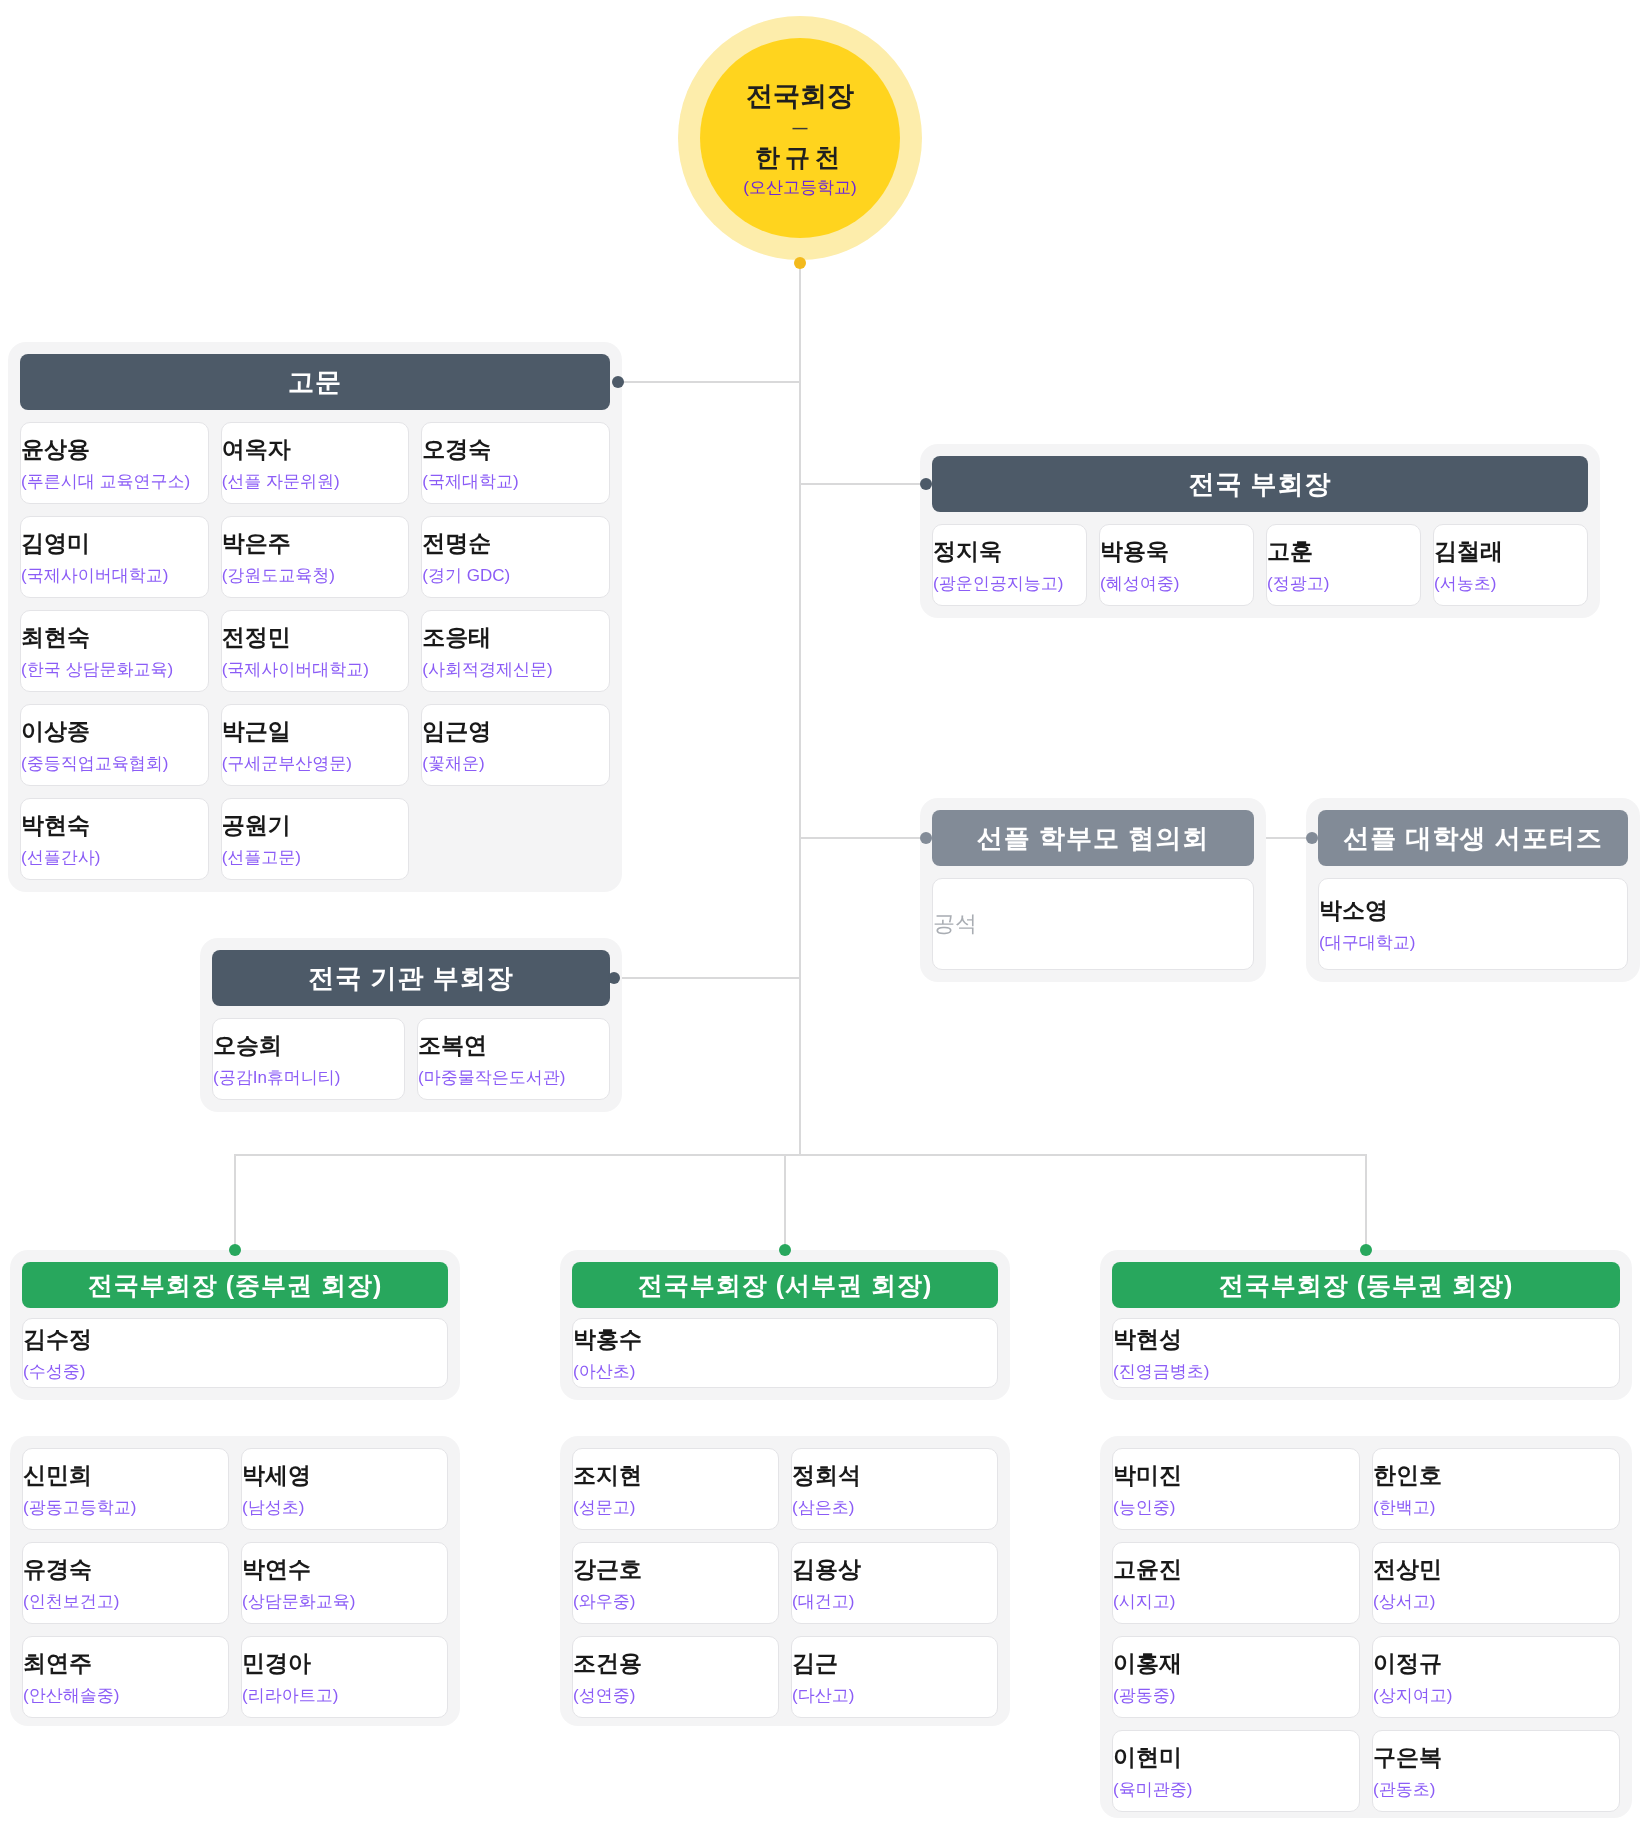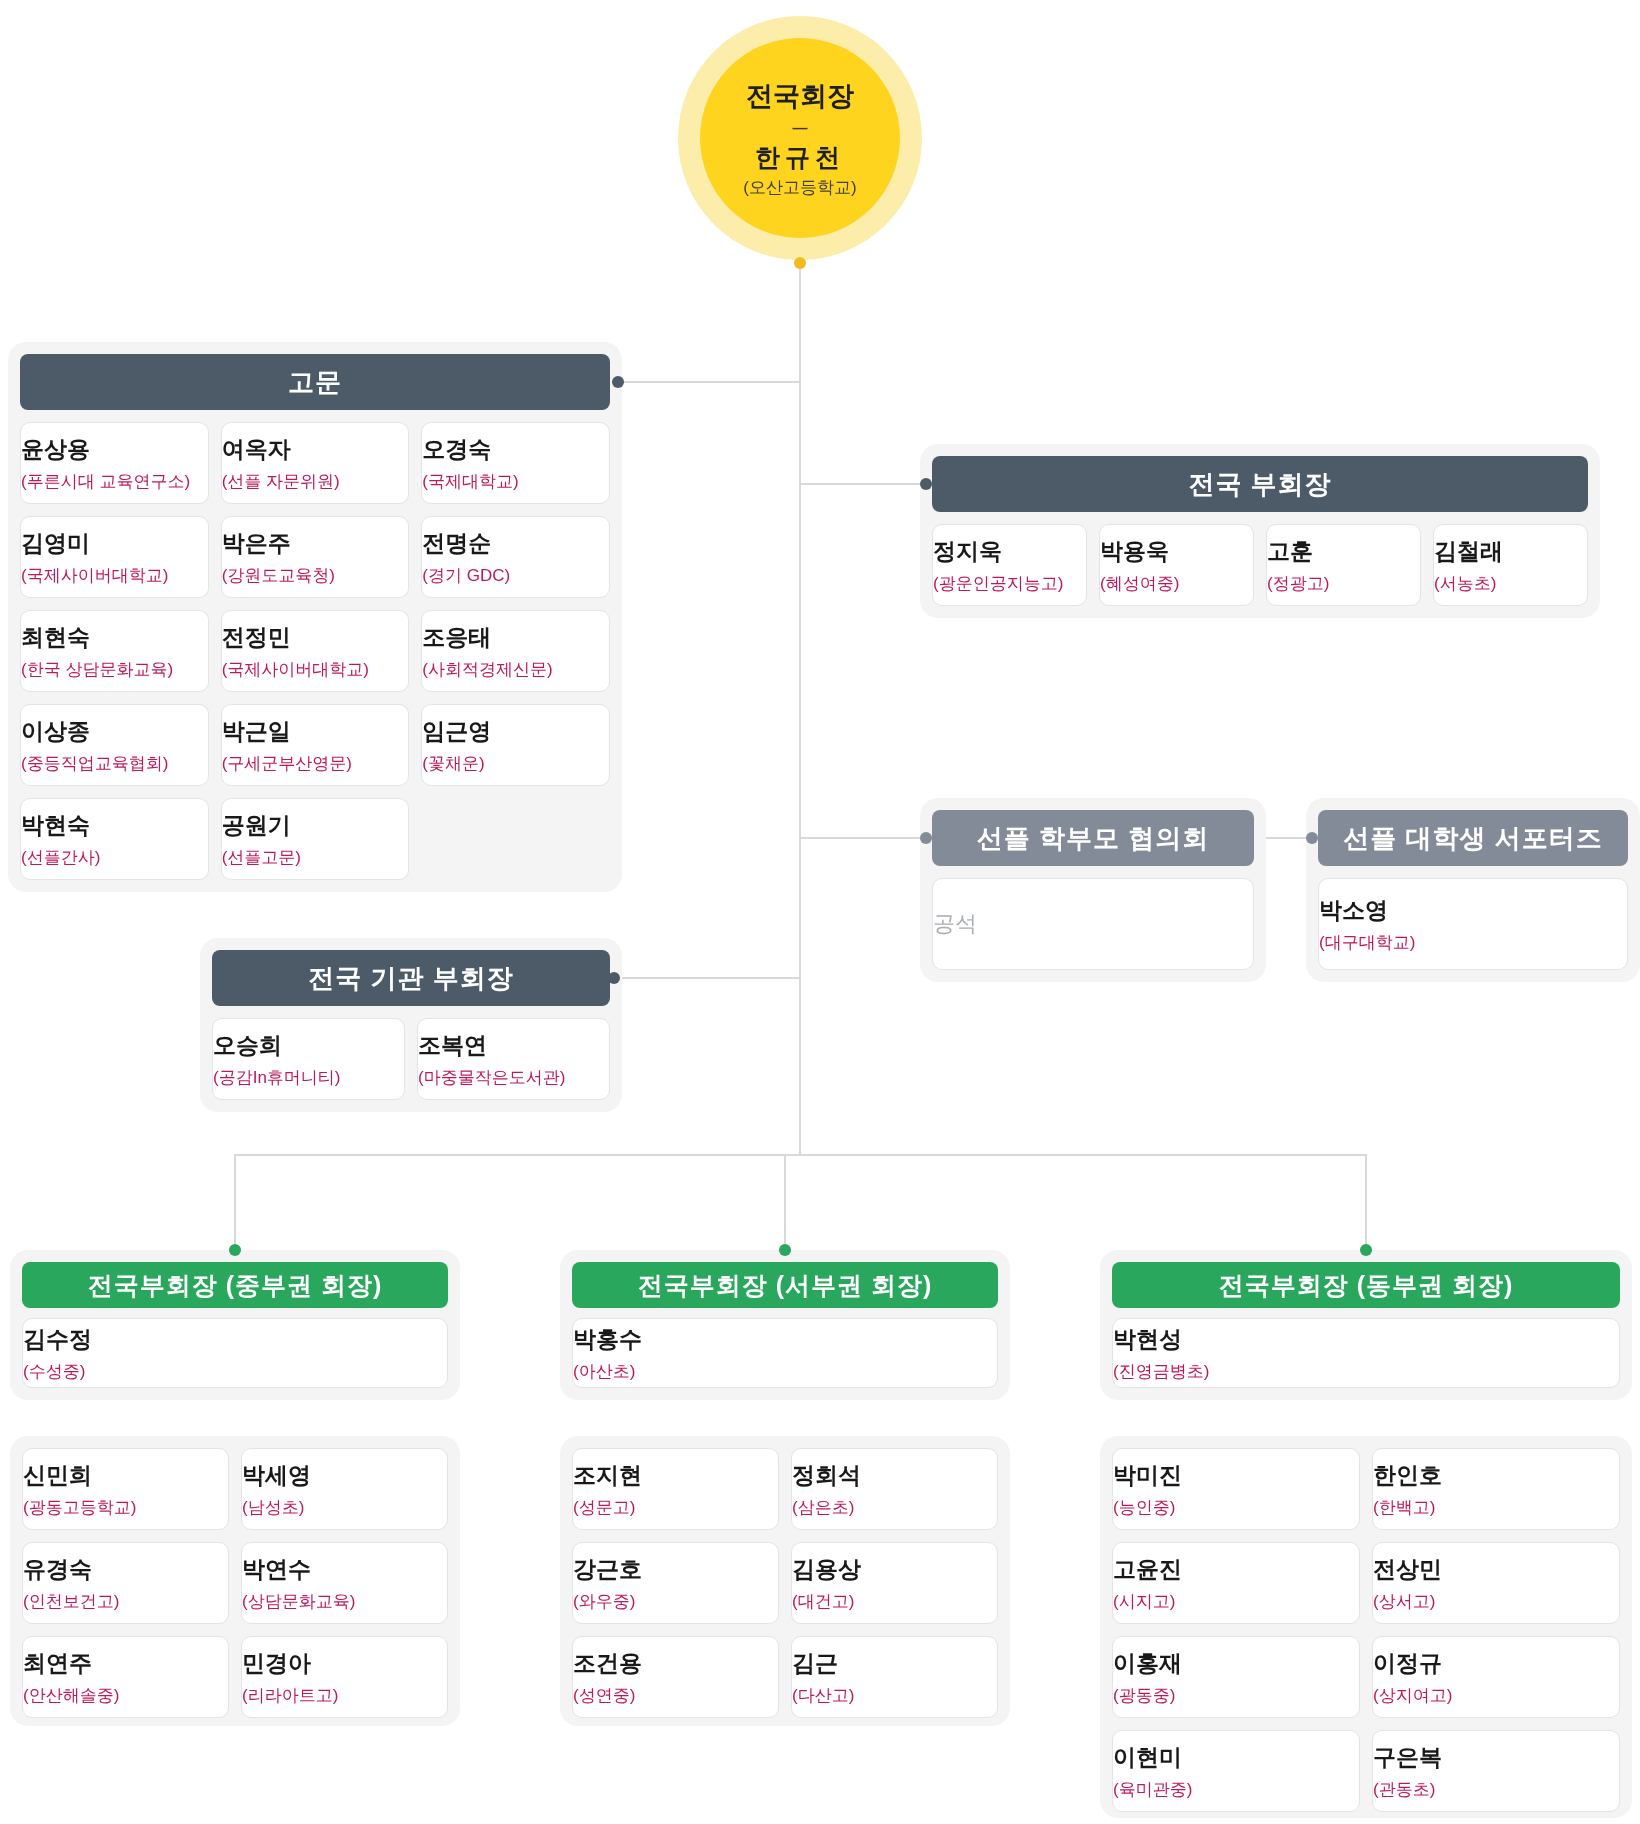--- a/index.html
+++ b/index.html
@@ -14,39 +14,39 @@
   .dot.green{background:#28a75d;}
   .dot.gold{background:#f3ba1d;}
 
   
   .ring{position:absolute;left:678px;top:16px;width:244px;height:244px;border-radius:50%;background:#fdedab;}
   .circle{position:absolute;left:700px;top:38px;width:200px;height:200px;border-radius:50%;background:#ffd41e;
           display:flex;flex-direction:column;align-items:center;justify-content:center;z-index:2;}
   .circle .t1{font-size:27px;font-weight:bold;color:#1f1f1f;}
   .circle .dv{font-size:15px;color:#3a3a3a;margin:5px 0;font-weight:bold;}
   .circle .t2{font-size:25px;font-weight:bold;color:#1f1f1f;letter-spacing:5px;}
-  .circle .t3{font-size:17px;color:#404040;margin-top:2px;}
+  .circle .t3{font-size:17px;color:#6d28d9;margin-top:2px;}
 
   
   .panel{position:absolute;background:#f4f4f5;border-radius:18px;padding:12px;box-sizing:border-box;z-index:3;}
   .hdr{height:56px;border-radius:8px;color:#fff;font-weight:bold;font-size:26px;
        display:flex;align-items:center;justify-content:center;letter-spacing:1px;}
   .hdr.dark{background:#4d5a68;}
   .hdr.gray{background:#828b97;}
   .hdr.green{background:#28a75d;height:46px;font-size:25px;}
 
   .grid{display:grid;gap:12px;margin-top:12px;grid-auto-rows:82px;}
   .grid.c3{grid-template-columns:repeat(3,1fr);}
   .grid.c4{grid-template-columns:repeat(4,1fr);}
   .grid.c2{grid-template-columns:repeat(2,1fr);}
 
   .card{background:#fff;border:1px solid #e4e4e7;border-radius:10px;
         display:flex;flex-direction:column;align-items:flex-start;justify-content:center;gap:5px;box-sizing:border-box;}
   .card .nm{font-size:23px;font-weight:bold;color:#191919;white-space:nowrap;}
-  .card .og{font-size:17px;color:#be185d;white-space:nowrap;}
+  .card .og{font-size:17px;color:#8b5cf6;white-space:nowrap;}
   .card.single{height:92px;margin-top:12px;}
   .card.leader{height:70px;margin-top:10px;}
   .vacant{font-size:22px;color:#a9adb3;}
 </style>
 </head>
 <body>
 
 <div class="stage">
 
   <div class="line" style="left:799px;top:258px;width:2px;height:898px;"></div>

